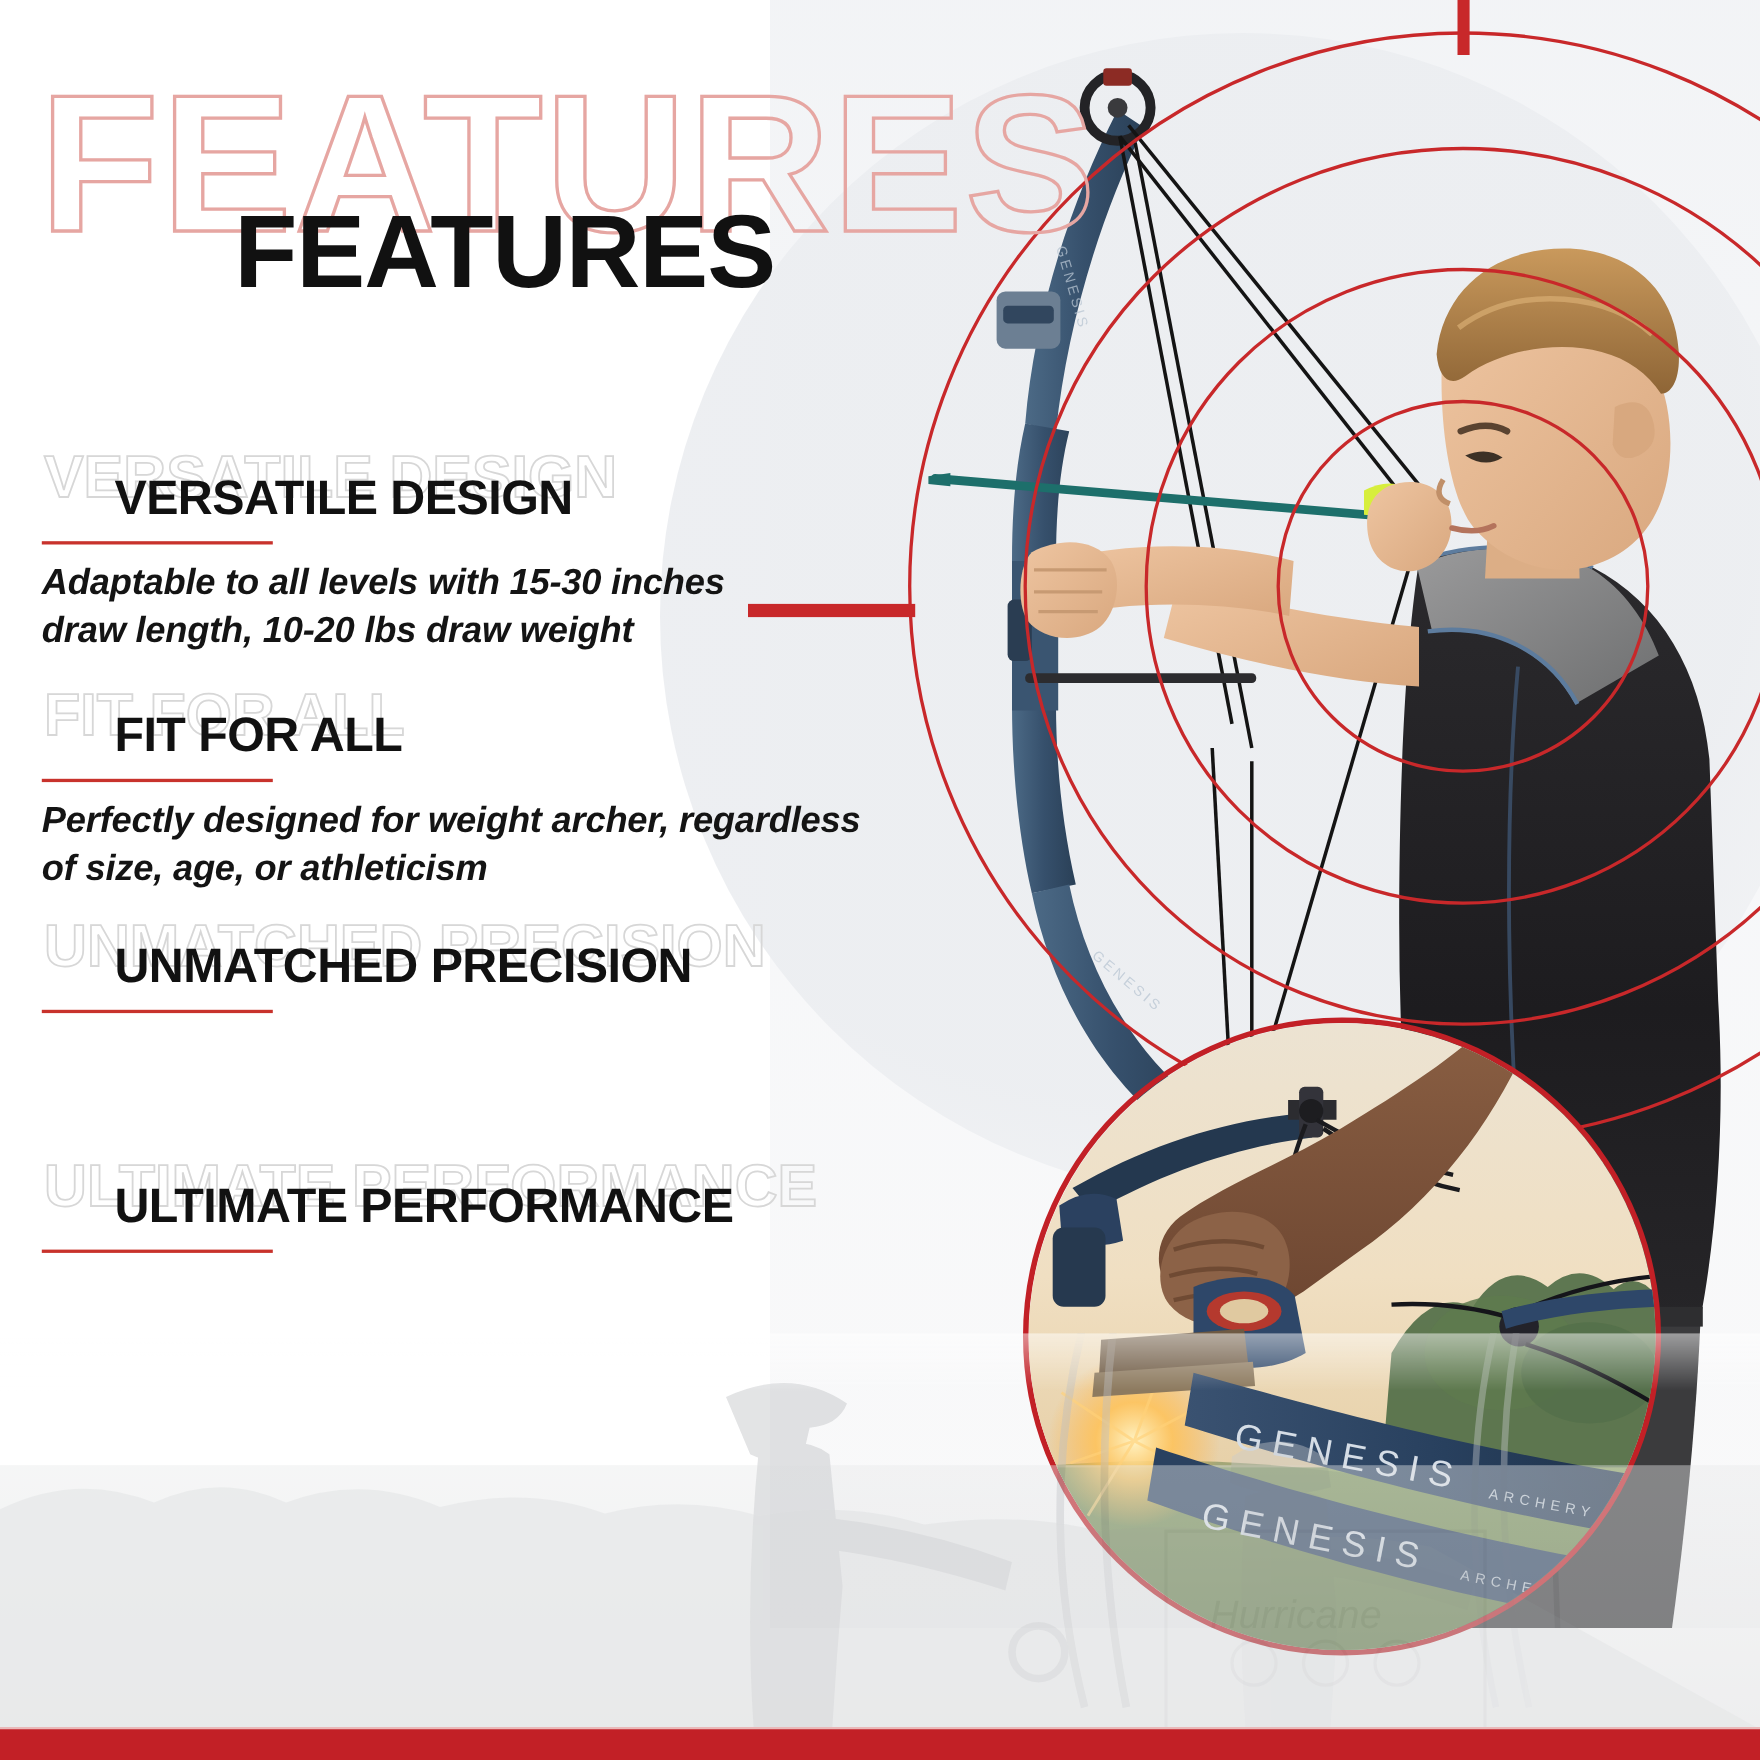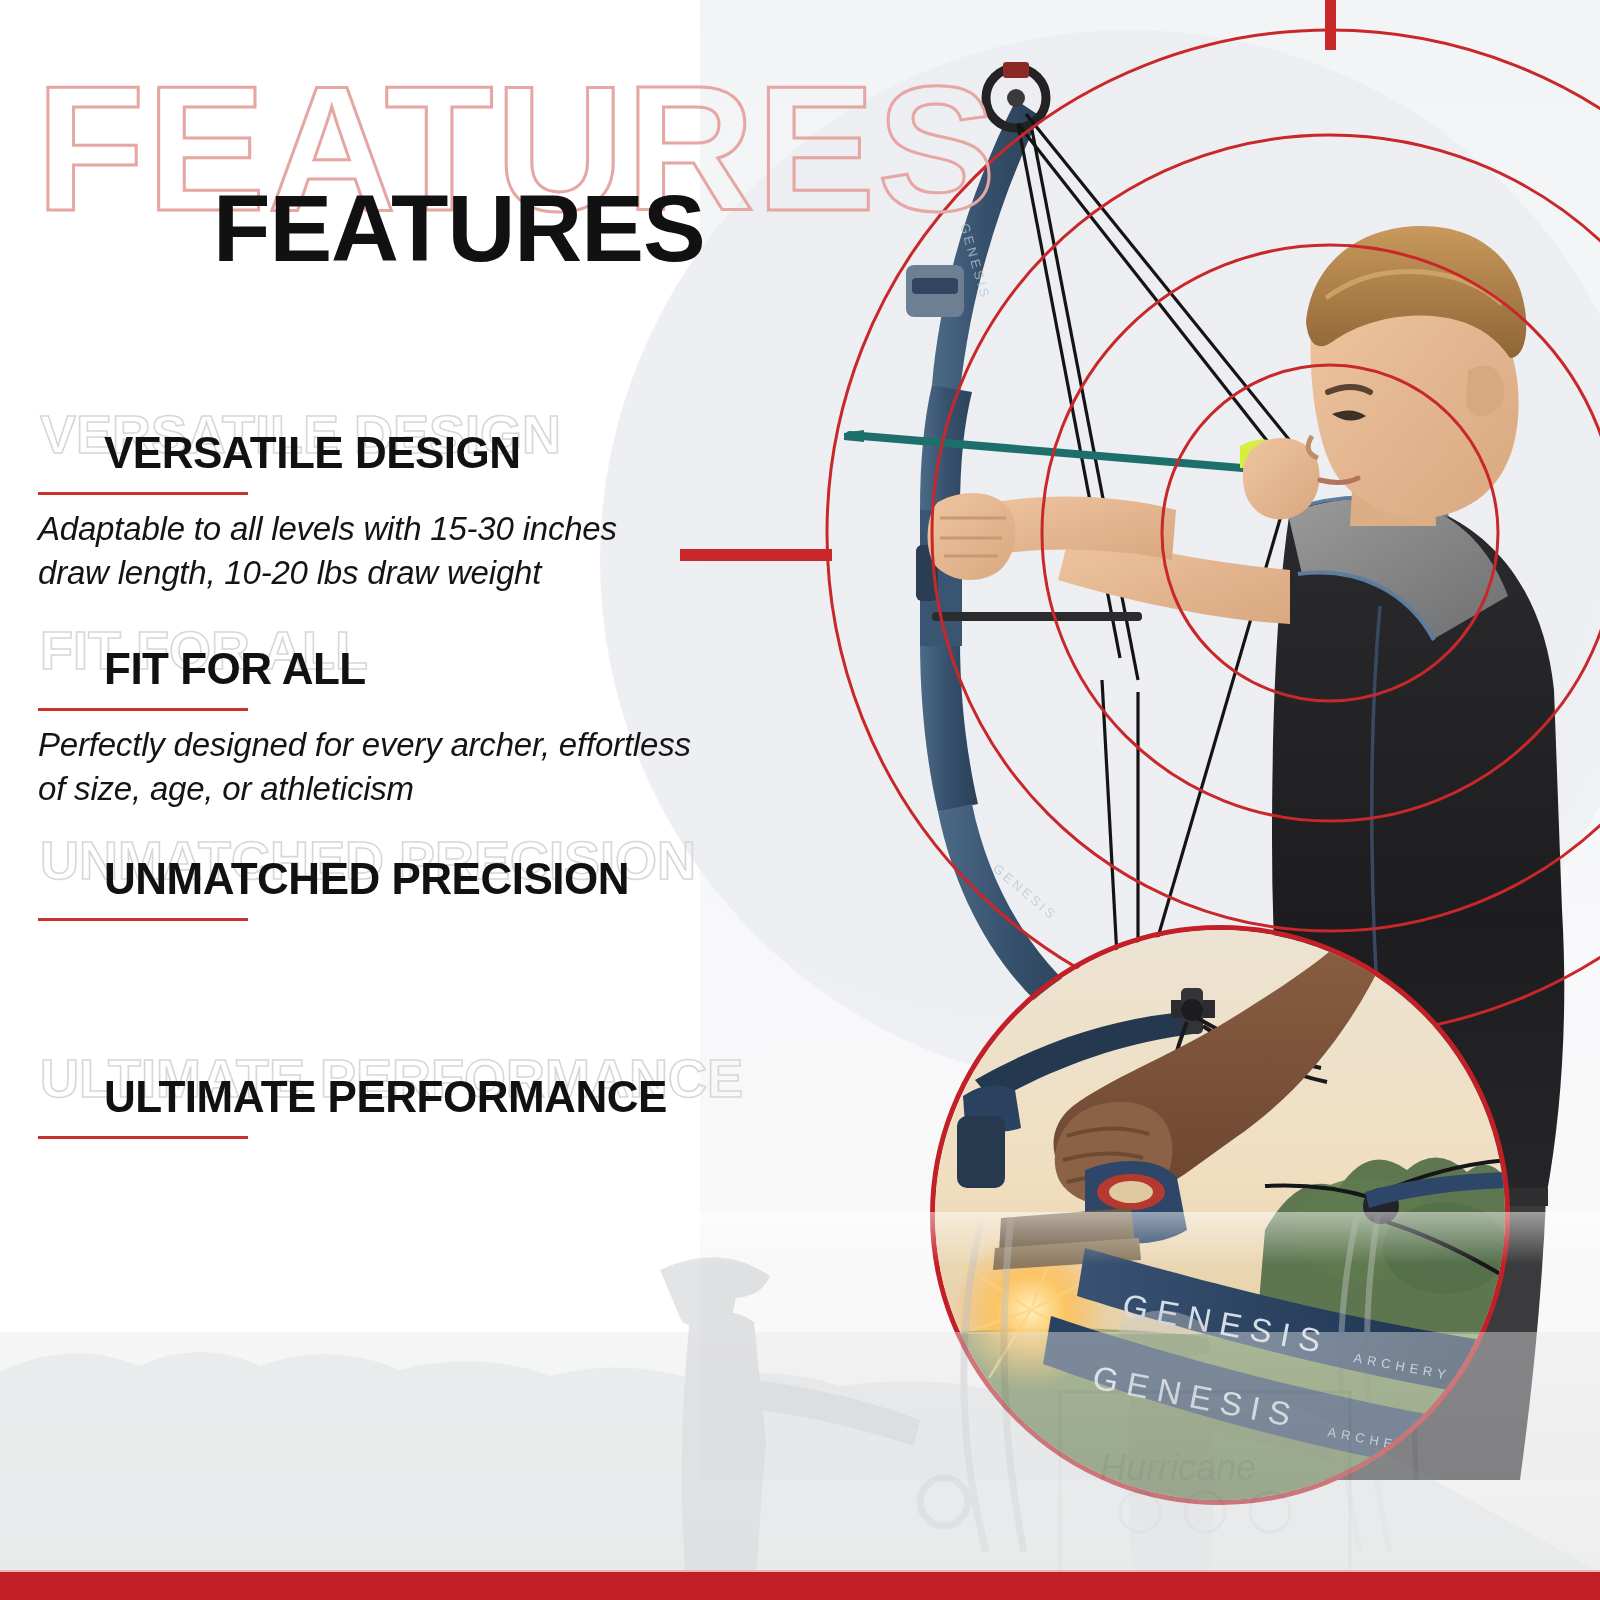--- a/index.html
+++ b/index.html
@@ -71,21 +71,21 @@
   .f-head{
     position:absolute;left:104px;top:24px;
     font-size:44px;font-weight:700;color:#111;
     white-space:nowrap;line-height:1;letter-spacing:-.5px;
   }
   .f-rule{
     position:absolute;left:38px;top:85px;width:210px;height:3px;background:#c8322c;
   }
   .f-body{
     position:absolute;left:38px;top:100px;
-    font-size:33px;font-style:italic;font-weight:400;color:#141414;
+    font-size:33px;font-style:italic;font-weight:700;color:#141414;
     line-height:1.32;letter-spacing:-.2px;
     white-space:pre-line;
     max-width:840px;
   }
 
   
   .inset{
     position:absolute;left:930px;top:925px;width:580px;height:580px;
     border-radius:50%;overflow:hidden;
     border:5px solid #c22026;
@@ -398,21 +398,21 @@
       <div class="f-head">VERSATILE DESIGN</div>
       <div class="f-rule"></div>
       <div class="f-body">Adaptable to all levels with 15-30 inches
 draw length, 10-20 lbs draw weight</div>
     </div>
 
     <div class="feature" style="height:210px">
       <div class="f-ghost">FIT FOR ALL</div>
       <div class="f-head">FIT FOR ALL</div>
       <div class="f-rule"></div>
-      <div class="f-body">Perfectly designed for every archer, effortless
+      <div class="f-body">Perfectly designed for weight archer, regardless
 of size, age, or athleticism</div>
     </div>
 
     <div class="feature" style="height:218px">
       <div class="f-ghost">UNMATCHED PRECISION</div>
       <div class="f-head">UNMATCHED PRECISION</div>
       <div class="f-rule"></div>
     </div>
 
     <div class="feature" style="height:260px">

